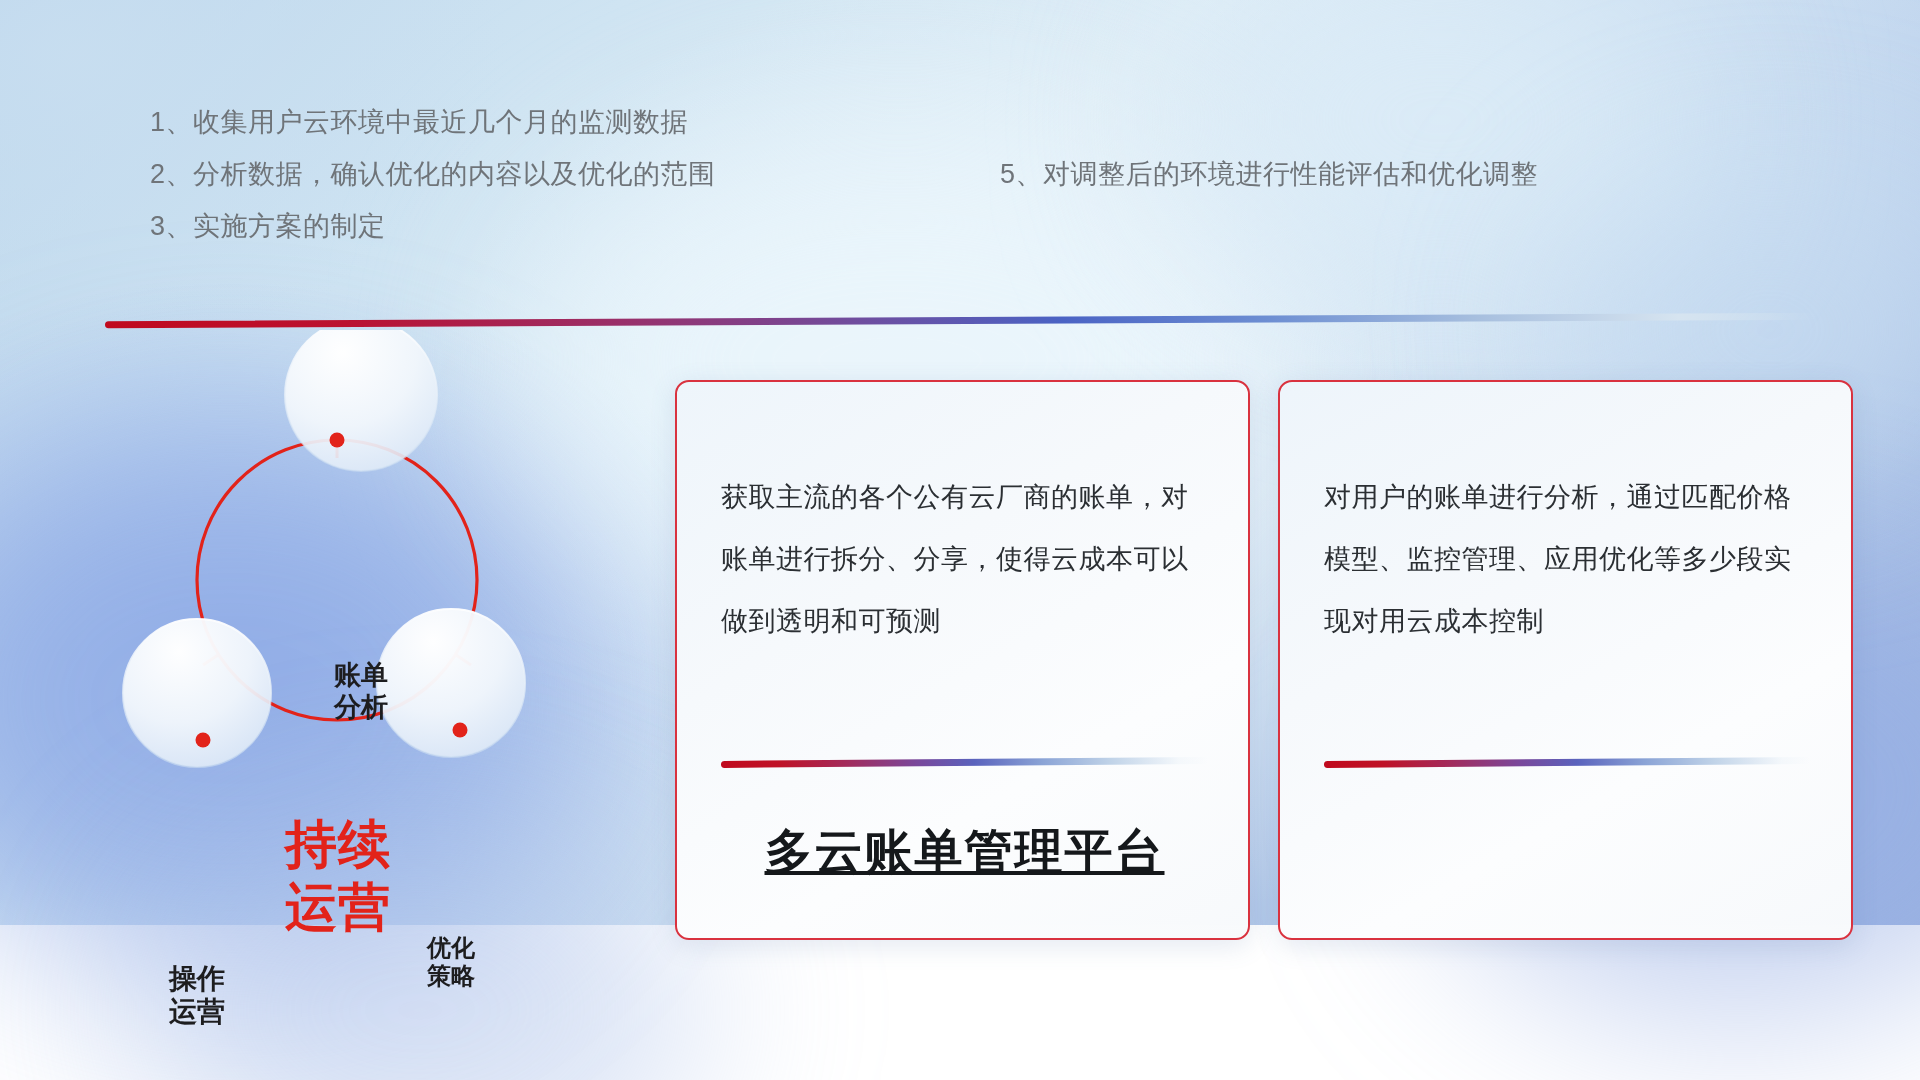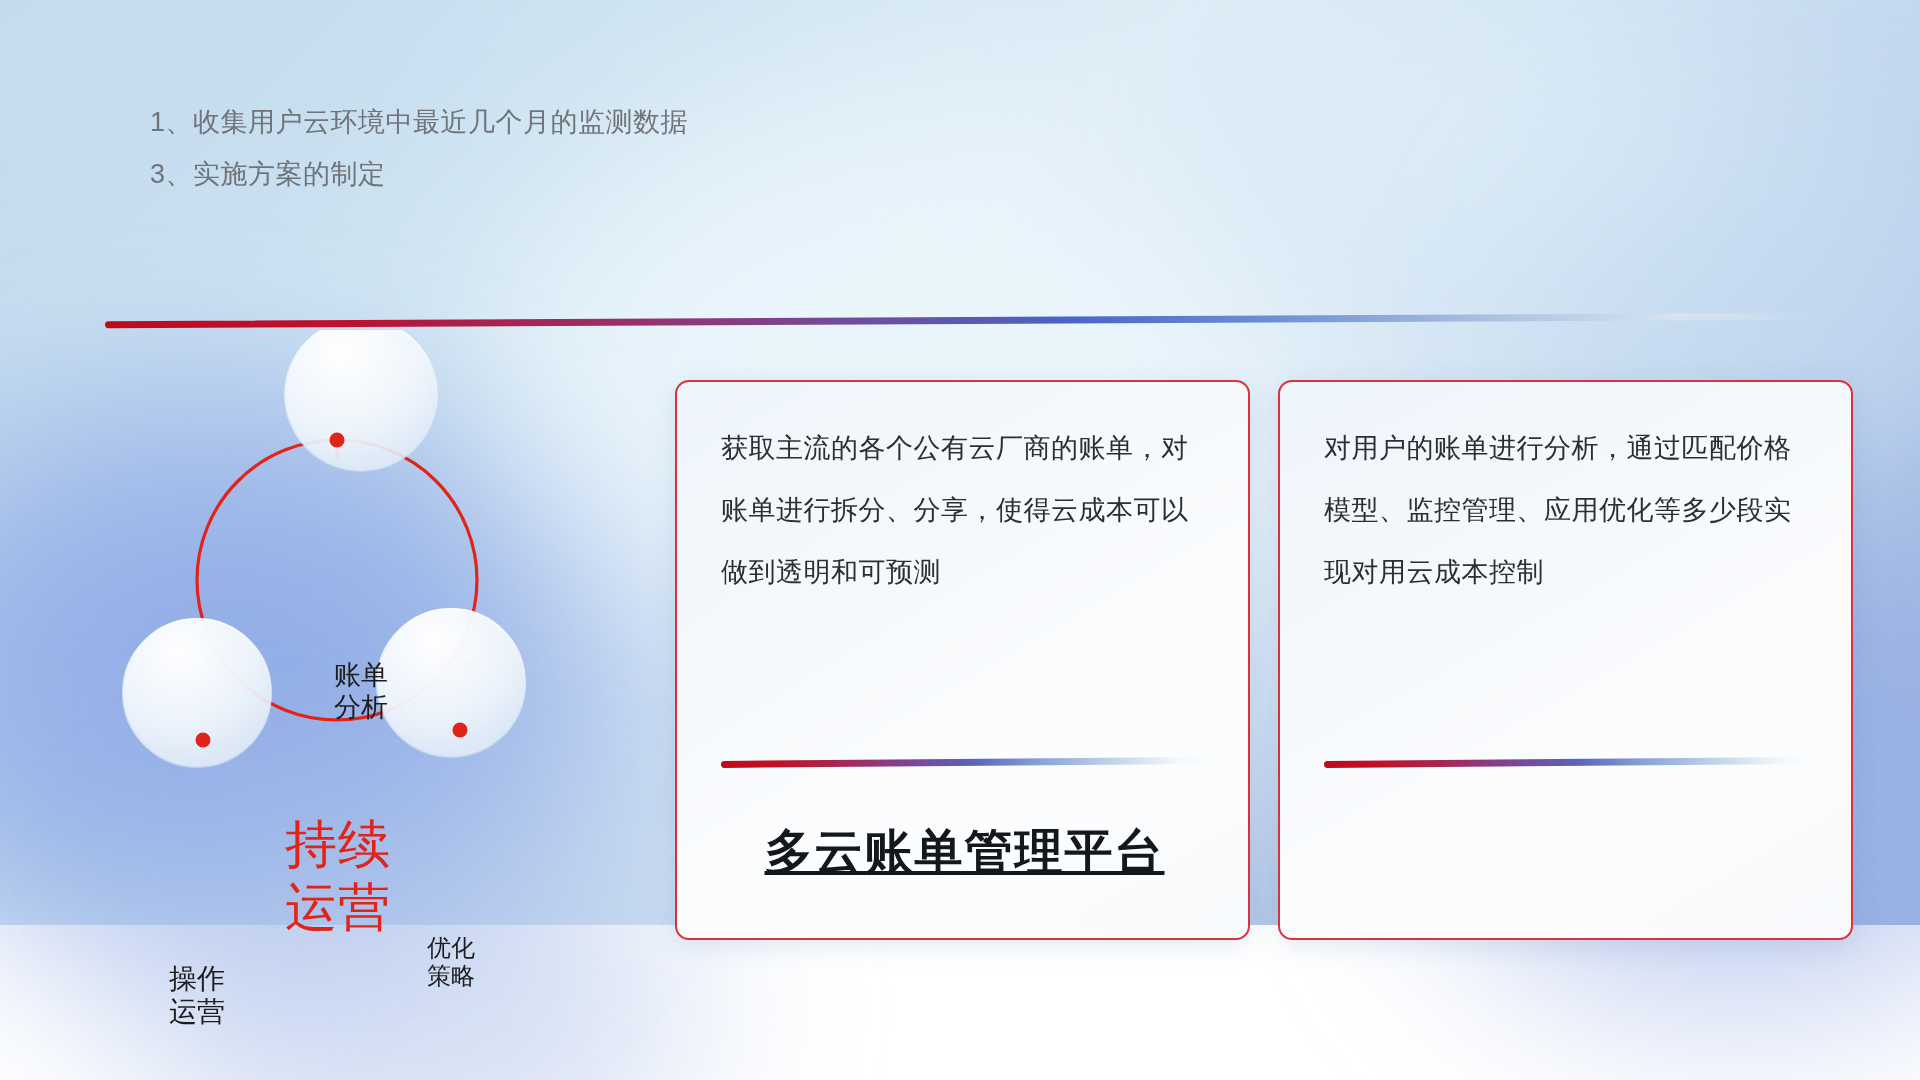--- a/index.html
+++ b/index.html
@@ -63,21 +63,21 @@
   }
 
   
   .diagram { position: absolute; left: 90px; top: 330px; width: 460px; height: 470px; }
   .diagram svg { display: block; }
 
   .circ-label {
     position: absolute;
     text-align: center;
     line-height: 1.18;
-    font-weight: normal;
+    font-weight: bold;
     color: #1d1d1f;
     white-space: nowrap;
   }
   .circ-label.bill { left: 206px; top: 330px; width: 130px; font-size: 27px; }
   .circ-label.ops  { left: 42px;  top: 632px; width: 130px; font-size: 28px; }
   .circ-label.strat{ left: 296px; top: 604px; width: 130px; font-size: 24px; }
   .circ-label.core {
     left: 168px; top: 483px; width: 160px;
     font-size: 52px; color: #e2231a; letter-spacing: 1px; line-height: 1.22;
   }
@@ -88,21 +88,21 @@
     top: 380px;
     width: 575px; height: 560px;
     border: 2px solid #d9323f;
     border-radius: 14px;
     background: linear-gradient(150deg,
         rgba(238,245,251,0.97) 0%,
         rgba(246,249,252,0.99) 35%,
         rgba(252,253,254,1) 68%,
         rgba(248,250,252,0.99) 100%);
     box-shadow: 0 6px 26px rgba(90,120,170,0.16);
-    padding: 35px 44px 0 44px;
+    padding: 84px 44px 0 44px;
     overflow: hidden;
   }
   .card.c1 { left: 675px; }
   .card.c2 { left: 1278px; }
 
   .card-body {
     font-size: 27px;
     line-height: 62px;
     color: #2b2f33;
     letter-spacing: 0.5px;
@@ -146,24 +146,26 @@
 
   <div class="blob b1"></div>
   <div class="blob b2"></div>
   <div class="blob b3"></div>
   <div class="blob b4"></div>
   <div class="blob b5"></div>
   <div class="blob b6"></div>
 
   <div class="bullets left">
     <span class="bullet-line">1、收集用户云环境中最近几个月的监测数据</span>
+    <span class="bullet-line">2、分析数据，确认优化的内容以及优化的范围</span>
     <span class="bullet-line">3、实施方案的制定</span>
   </div>
 
   <div class="bullets right">
+    <span class="bullet-line">5、对调整后的环境进行性能评估和优化调整</span>
   </div>
 
   <div class="divider"></div>
 
   <div class="diagram">
     <svg width="460" height="470" viewBox="0 0 460 470">
       <defs>
         <radialGradient id="gBubble" cx="38%" cy="22%" r="88%">
           <stop offset="0%" stop-color="#ffffff" stop-opacity="0.99"></stop>
           <stop offset="55%" stop-color="#f2f7fc" stop-opacity="0.95"></stop>

